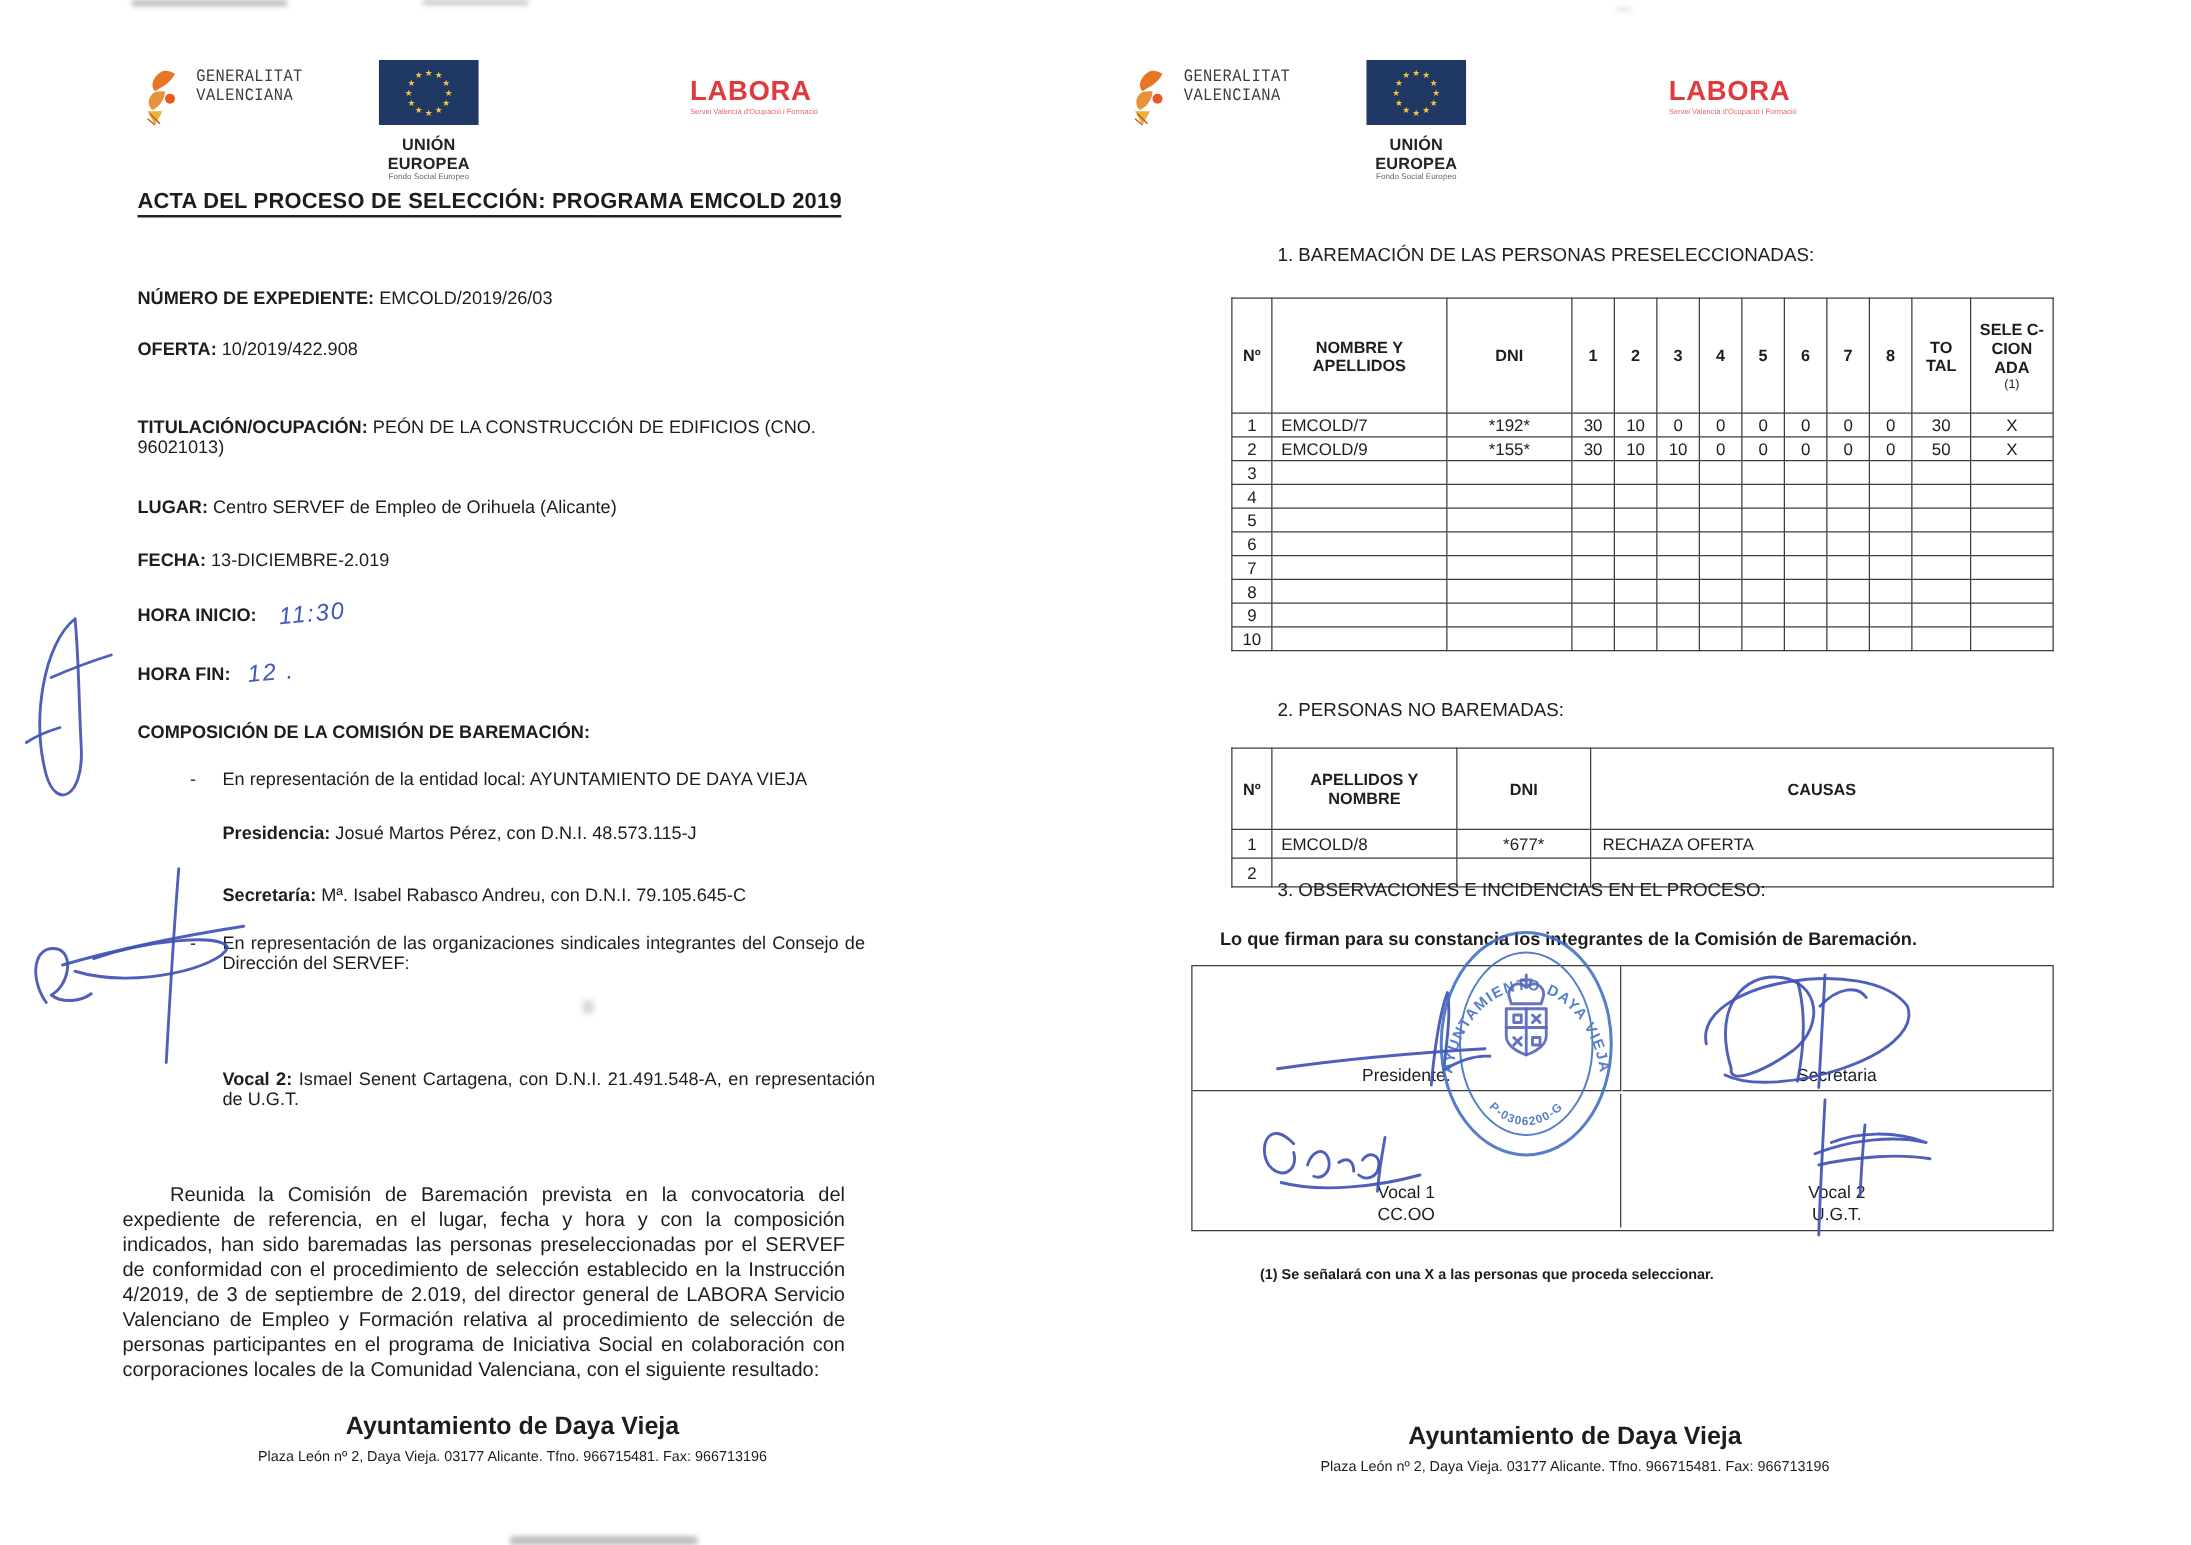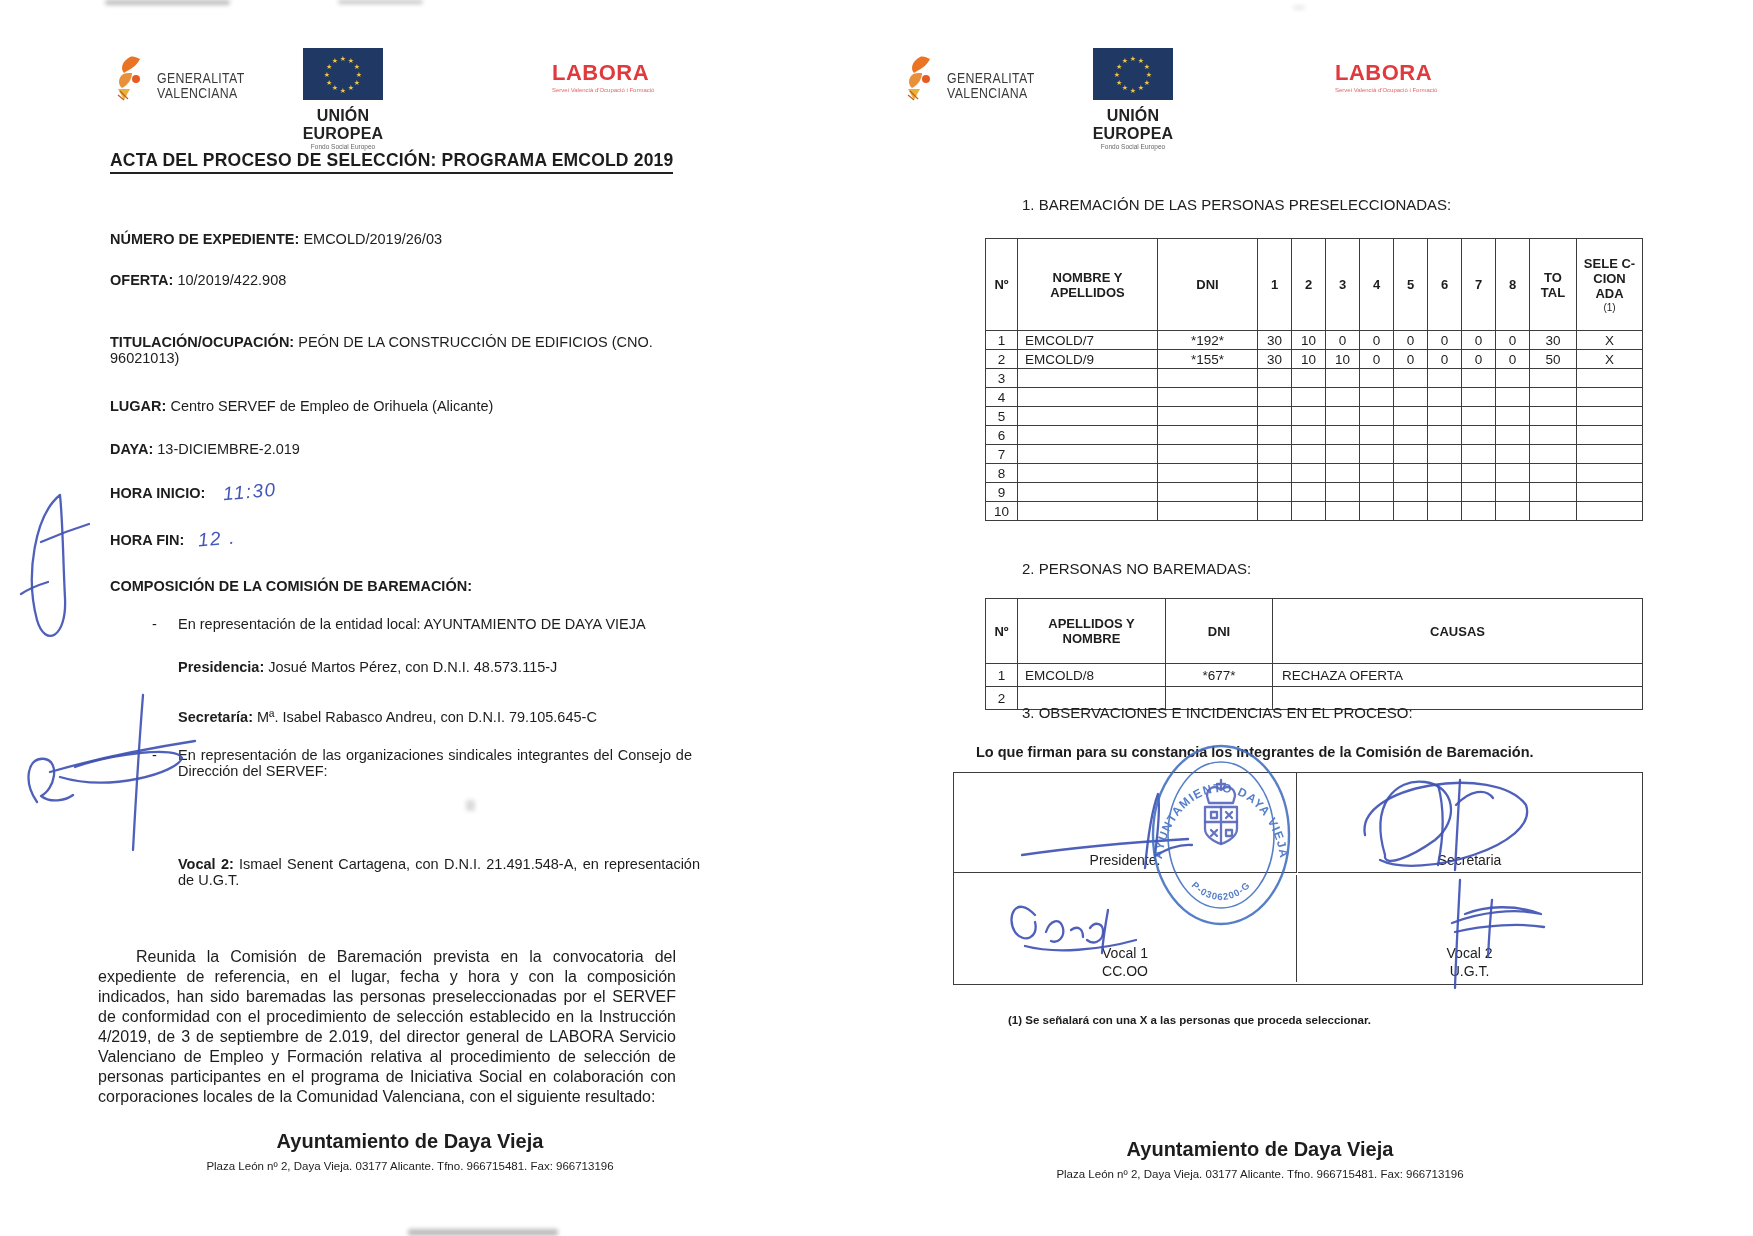--- a/index.html
+++ b/index.html
@@ -4,25 +4,25 @@
 <style>
   html,body{margin:0;padding:0;background:#ffffff;}
   .canvas{position:relative;width:1753px;height:1236px;background:#fff;overflow:hidden;
           font-family:"Liberation Sans",sans-serif;color:#1d1d1d;}
   .page{position:absolute;top:0;height:1236px;}
   #page1{left:90px;width:690px;}
   #page2{left:880px;width:770px;}
   .abs{position:absolute;}
 
   
-  .logo-gv{display:flex;align-items:flex-end;gap:7px;}
+  .logo-gv{display:flex;align-items:flex-start;gap:7px;font-family:Liberation Mono, monospace;}
   .gv-text{font-size:14px;line-height:15px;color:#3b3b3b;letter-spacing:.4px;
            transform:scaleX(.88);transform-origin:left center;}
   .logo-eu{text-align:center;width:94px;}
-  .eu-title{font-size:16px;font-weight:bold;color:#222;margin-top:3px;letter-spacing:.2px;}
+  .eu-title{font-size:13px;font-weight:bold;color:#222;margin-top:3px;letter-spacing:.2px;}
   .eu-sub{font-size:6.5px;color:#666;}
   .logo-labora{text-align:left;}
   .labora-title{font-size:22px;font-weight:bold;color:#e03a3e;letter-spacing:.5px;}
   .labora-sub{font-size:6px;color:#e2676a;margin-top:1px;}
 
   
   .doc-title{font-size:17.5px;font-weight:bold;letter-spacing:.2px;
              border-bottom:2px solid #222;padding-bottom:2px;white-space:nowrap;}
   .fline{font-size:14.5px;}
   .lbl{font-weight:bold;}
@@ -131,21 +131,21 @@
     </div>
     <div class="abs fline" style="left:20px;top:334px;width:600px;">
       <span class="lbl">TITULACIÓN/OCUPACIÓN:</span>
       <span>PEÓN DE LA CONSTRUCCIÓN DE EDIFICIOS (CNO. 96021013)</span>
     </div>
     <div class="abs fline" style="left:20px;top:398px;">
       <span class="lbl">LUGAR:</span>
       <span>Centro SERVEF de Empleo de Orihuela (Alicante)</span>
     </div>
     <div class="abs fline" style="left:20px;top:441px;">
-      <span class="lbl">DAYA:</span>
+      <span class="lbl">FECHA:</span>
       <span>13-DICIEMBRE-2.019</span>
     </div>
     <div class="abs fline" style="left:20px;top:481px;">
       <span class="lbl">HORA INICIO:</span>
       <span class="hand" style="margin-left:14px;">11:30</span>
     </div>
     <div class="abs fline" style="left:20px;top:528px;">
       <span class="lbl">HORA FIN:</span>
       <span class="hand" style="margin-left:10px;">12 .</span>
     </div>

